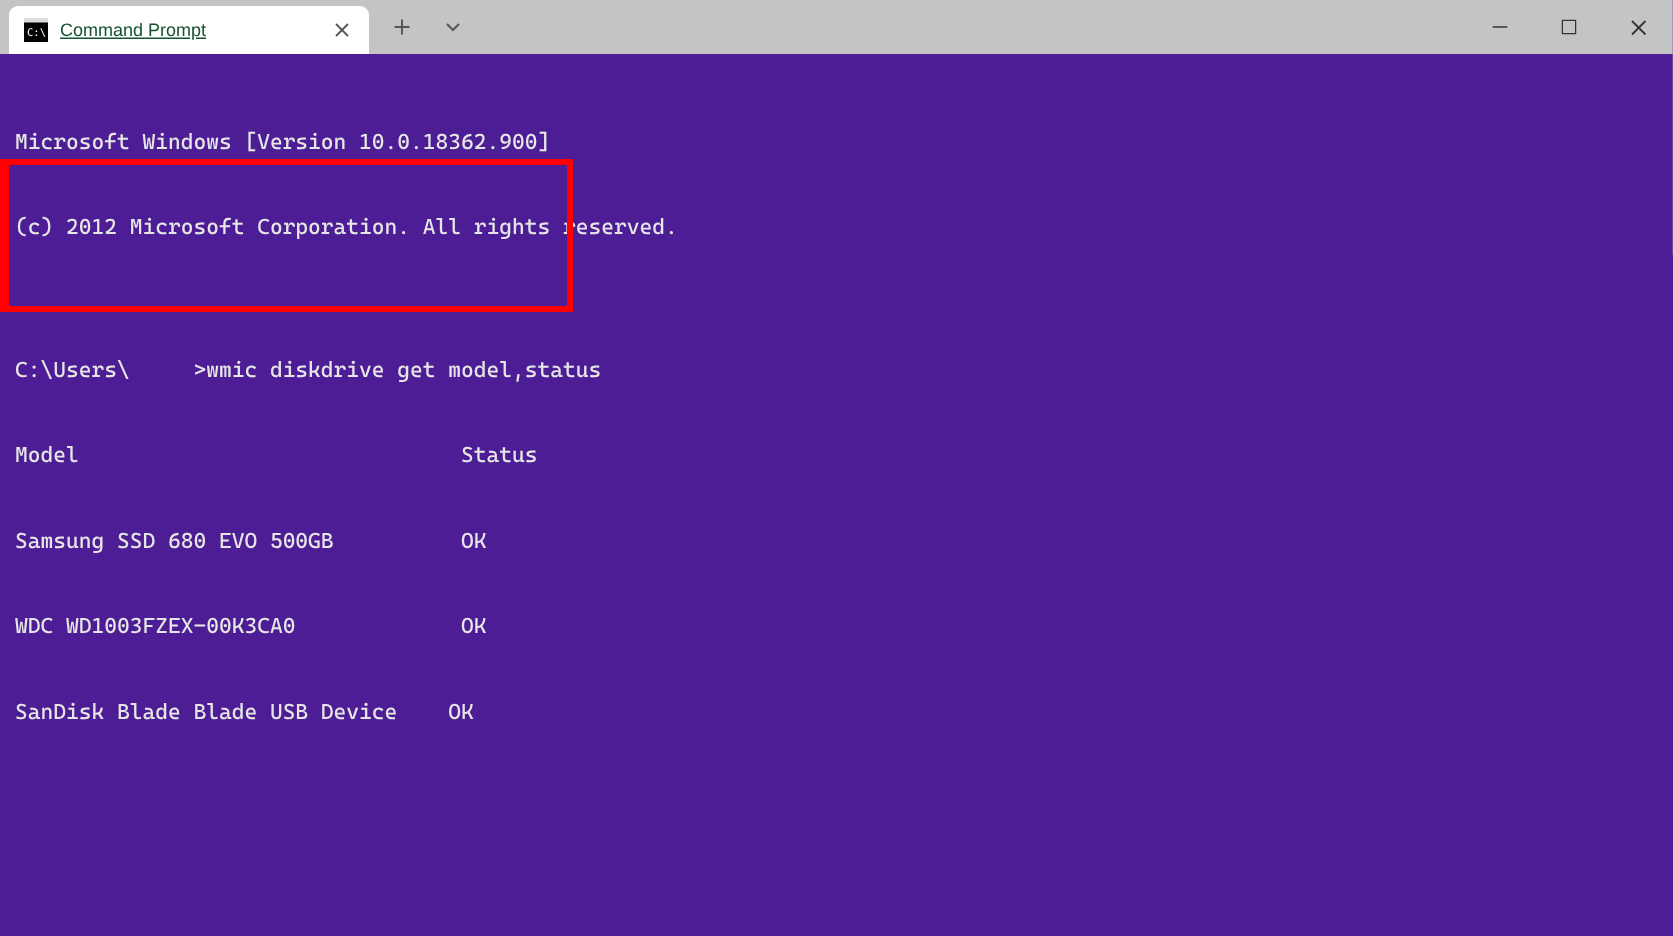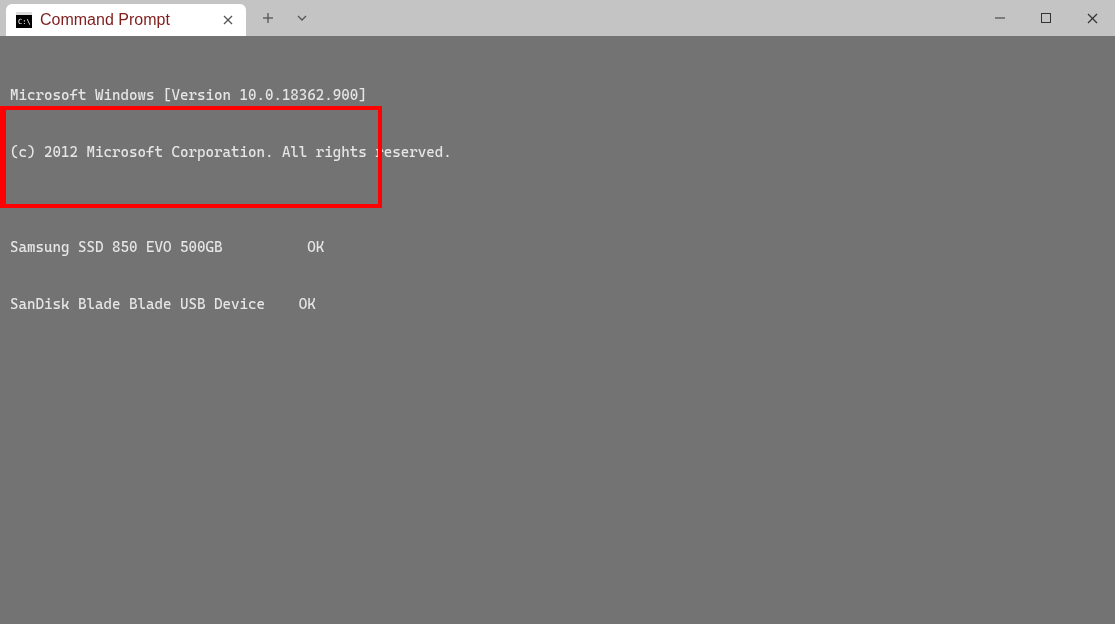--- a/index.html
+++ b/index.html
@@ -36,22 +36,23 @@
     }
     .tab-icon {
       width: 16px;
       height: 16px;
       display: inline-flex;
       align-items: center;
       justify-content: center;
     }
     .tab-title {
       flex: 1;
-      font-size: 16px;
-      color: #7f1d1d;
+      font-size: 12px;
+      color: #14532d;
+      text-decoration: underline;
     }
     .tab-close {
       width: 20px;
       height: 20px;
       display: flex;
       align-items: center;
       justify-content: center;
       color: #555;
       font-size: 14px;
       cursor: pointer;
@@ -84,21 +85,21 @@
       height: 36px;
       display: flex;
       align-items: center;
       justify-content: center;
       color: #333;
       cursor: pointer;
     }
     .terminal {
       width: 100%;
       height: calc(624px - 36px);
-      background: #737373;
+      background: #4c1d95;
       padding: 12px 10px;
       font-family: "Cascadia Mono", "Consolas", monospace;
       font-size: 14.5px;
       line-height: 19px;
       color: #e6e6e6;
       position: relative;
       white-space: pre;
       overflow: hidden;
     }
     .term-line {
@@ -165,20 +166,23 @@
         <line x1="10" y1="1" x2="1" y2="10" stroke="#333" stroke-width="1.2"></line>
       </svg>
     </div>
   </div>
 </div>
 
 <div class="terminal">
   <div class="term-line">Microsoft Windows [Version 10.0.18362.900]</div>
   <div class="term-line">(c) 2012 Microsoft Corporation. All rights reserved.</div>
   <div class="term-line"></div>
-  <div class="term-line">Samsung SSD 850 EVO 500GB          OK</div>
+  <div class="term-line">C:\Users\     &gt;wmic diskdrive get model,status</div>
+  <div class="term-line">Model                              Status</div>
+  <div class="term-line">Samsung SSD 680 EVO 500GB          OK</div>
+  <div class="term-line">WDC WD1003FZEX-00K3CA0             OK</div>
   <div class="term-line">SanDisk Blade Blade USB Device    OK</div>
   <div class="term-line"></div>
   <div class="term-line"></div>
   
 
   <div class="highlight-box"></div>
 </div>
 
 </body></html>

